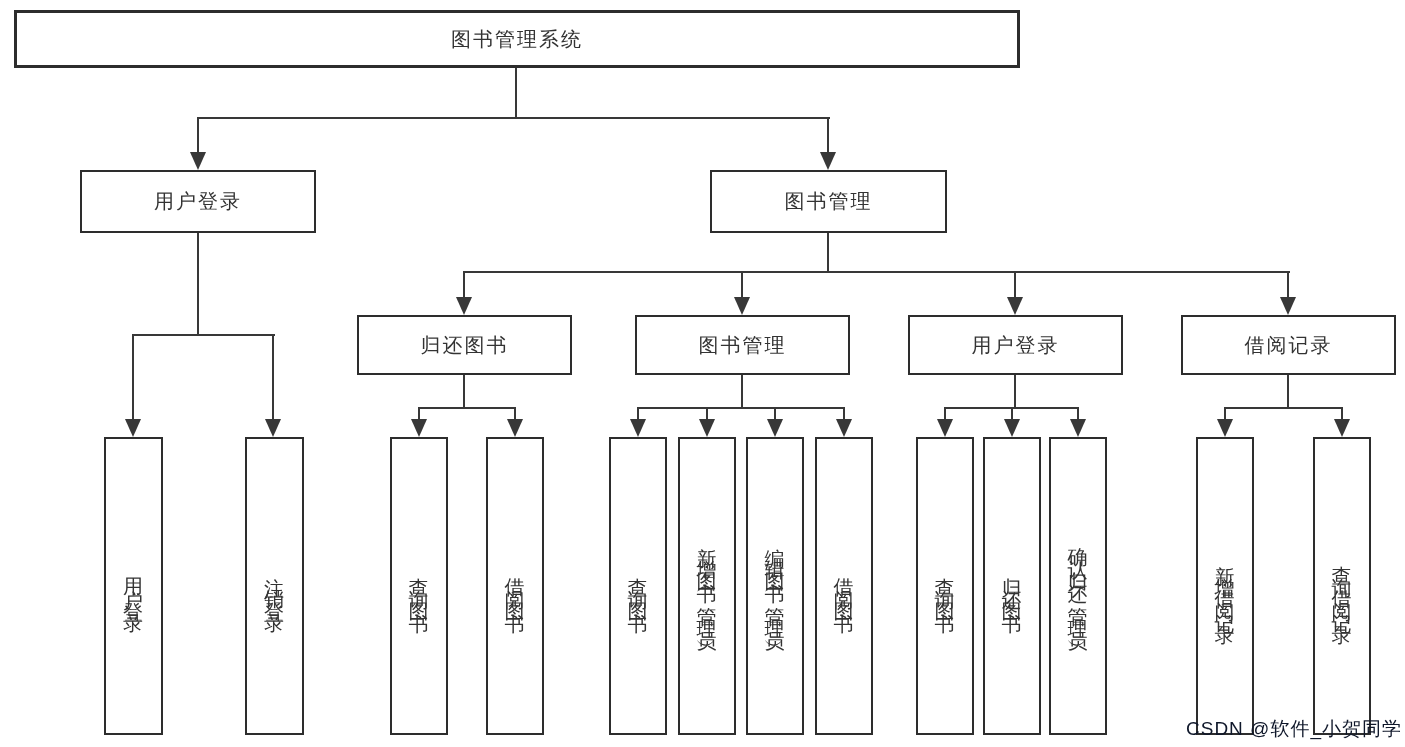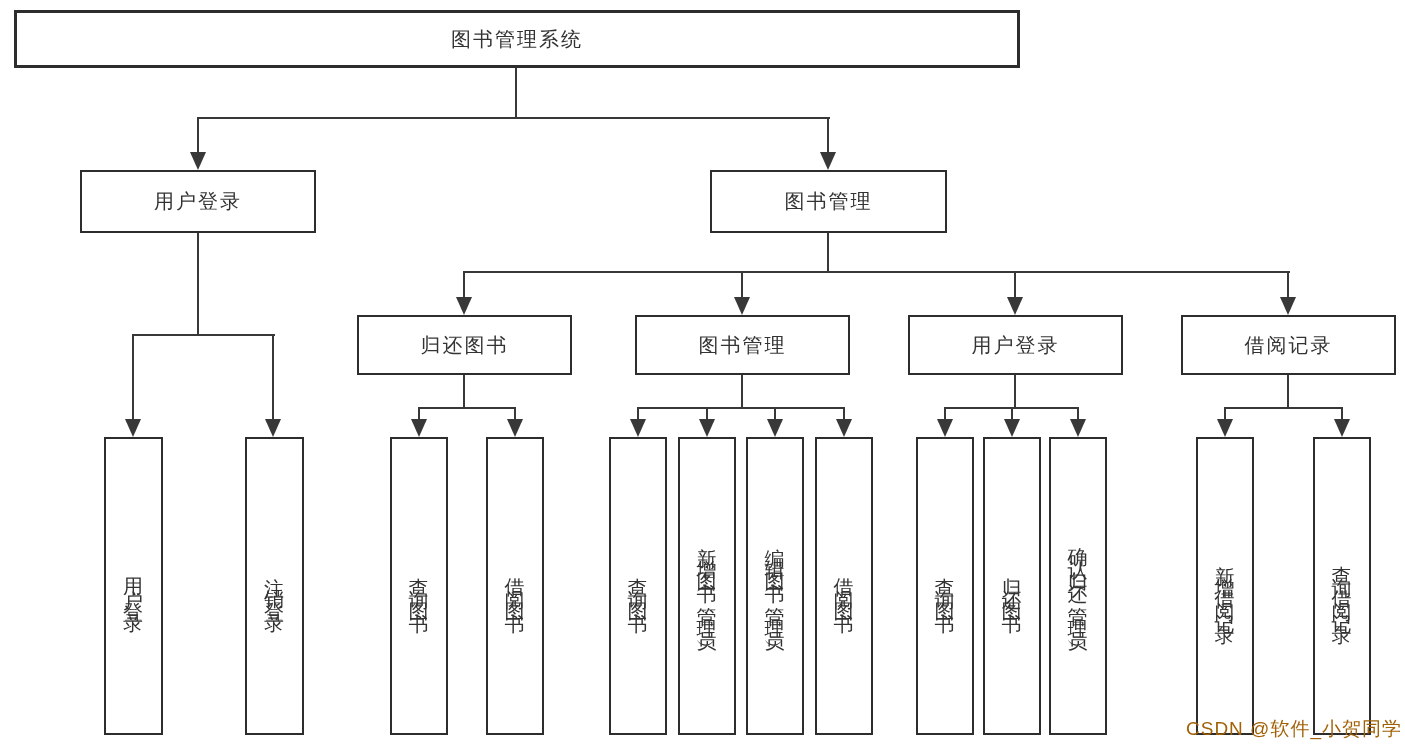--- a/index.html
+++ b/index.html
@@ -15,21 +15,21 @@
   .leaf{
     writing-mode:vertical-rl;text-orientation:mixed;
     letter-spacing:12px;font-size:20px;line-height:1;
   }
   .vl{position:absolute;width:2px;background:#383838;margin-left:-1px;}
   .hl{position:absolute;height:2px;background:#383838;}
   .ar{position:absolute;width:0;height:0;margin-left:-8px;
       border-left:8px solid transparent;border-right:8px solid transparent;
       border-top:18px solid #383838;}
   .watermark{
-    position:absolute;color:#a16207;font-size:19px;letter-spacing:1px;
+    position:absolute;color:#0f172a;font-size:19px;letter-spacing:1px;
     white-space:nowrap;
   }
 </style>
 </head>
 <body>
 
 <div class="canvas">
 
   <div class="box root" style="left:14px;top:10px;width:1006px;height:58px;">图书管理系统</div>
 

